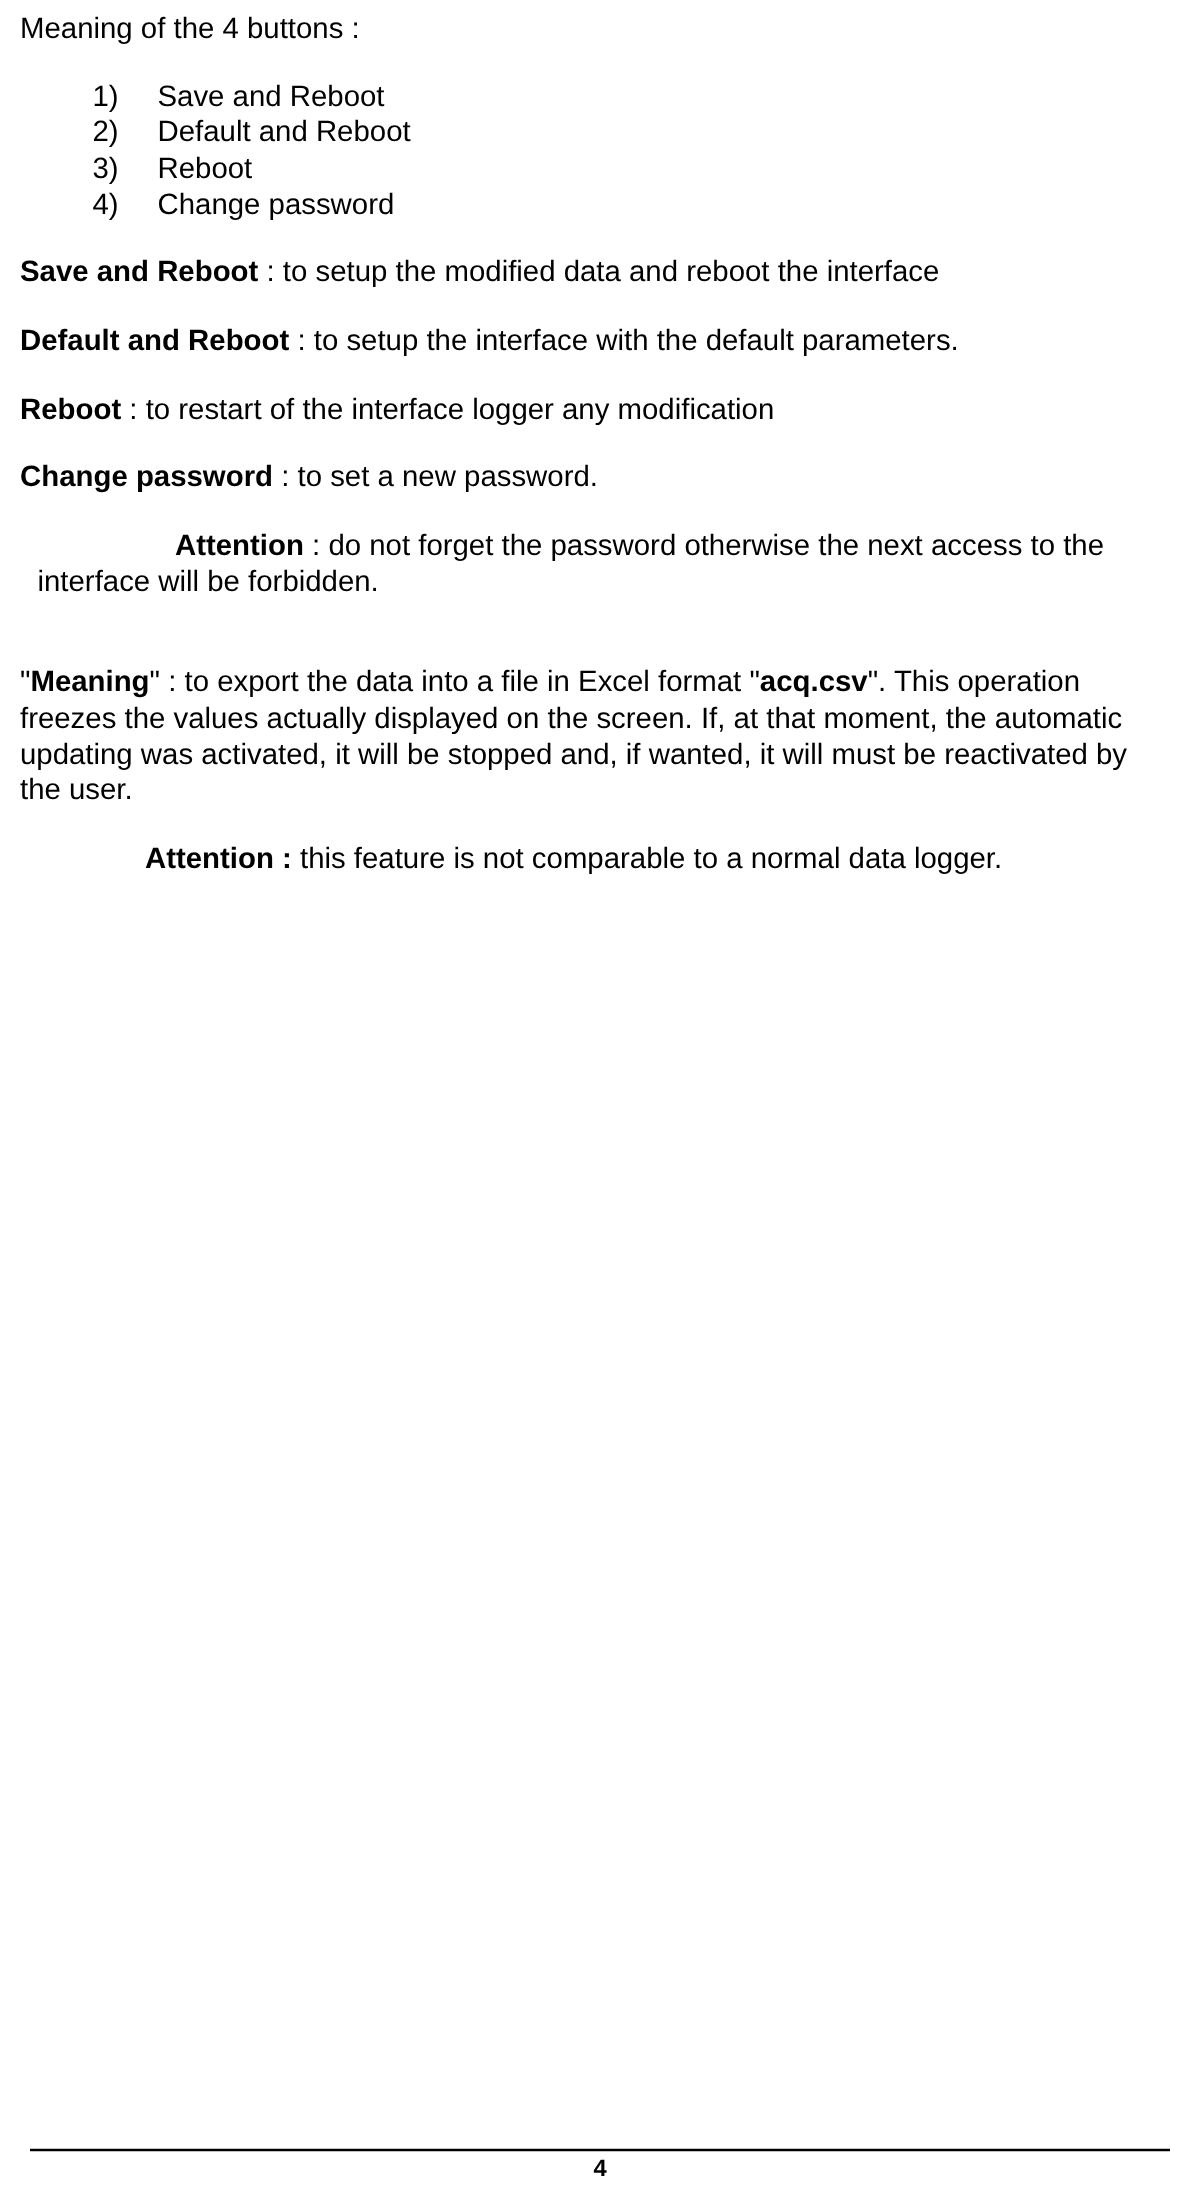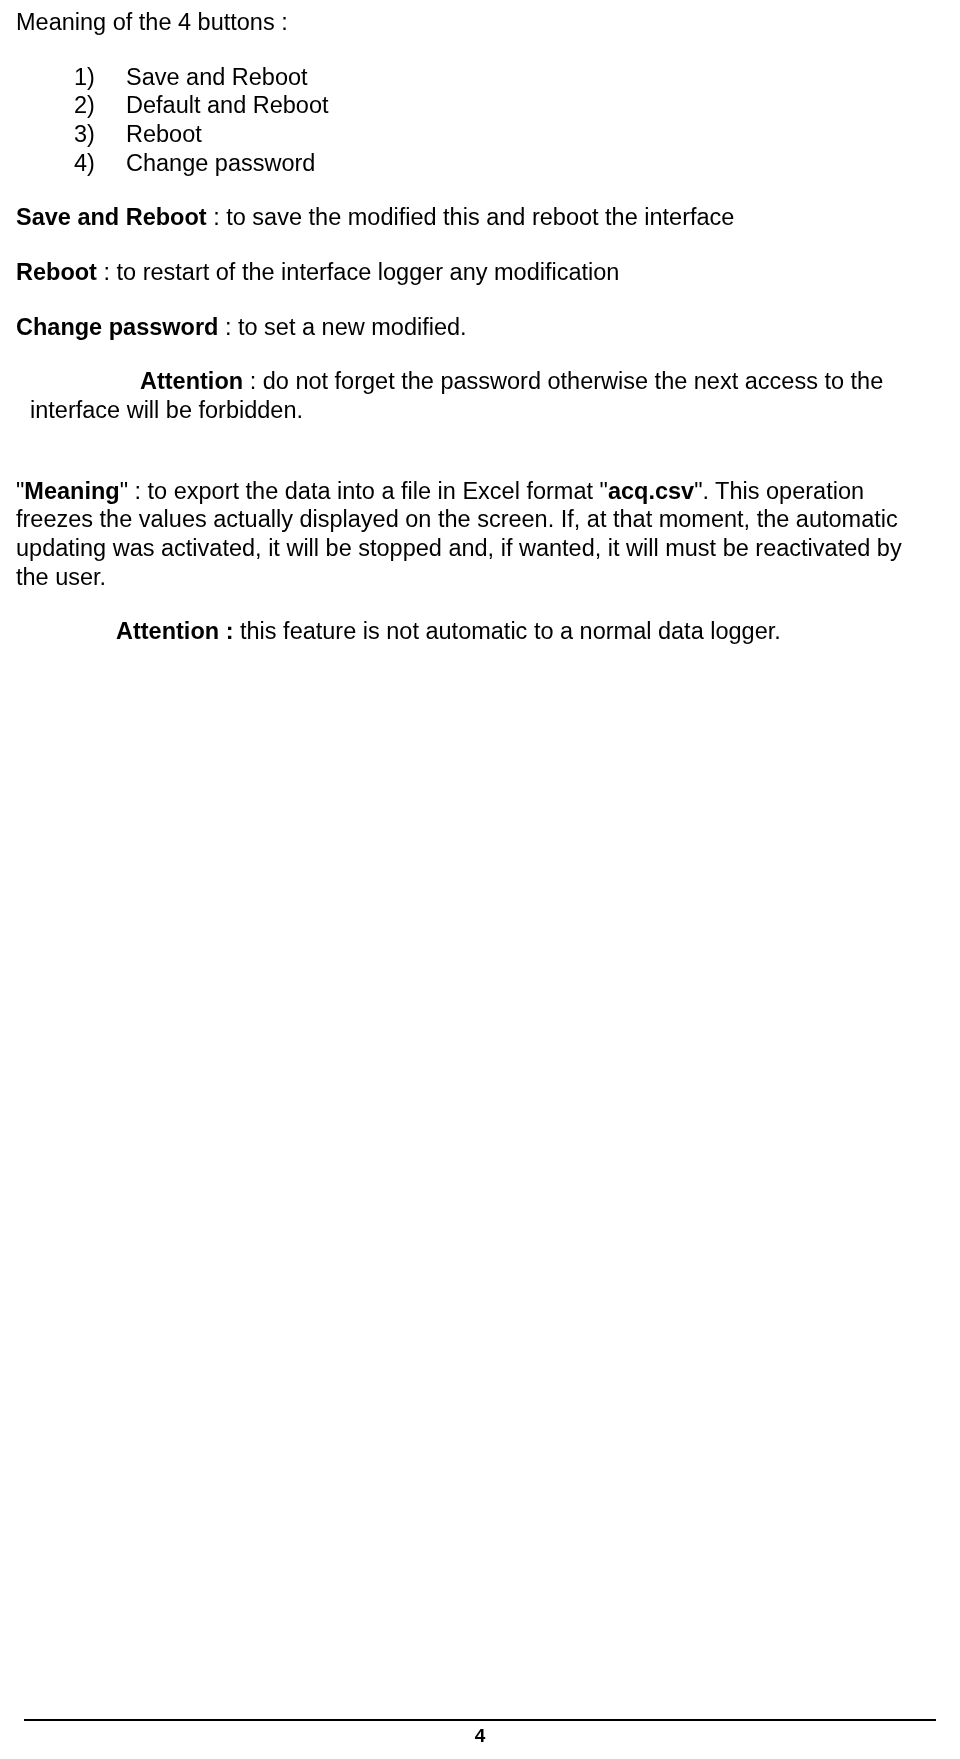--- a/index.html
+++ b/index.html
@@ -81,44 +81,47 @@
       <div class="num">3)</div>
       <div class="txt">Reboot</div>
     </div>
     <div class="list-row">
       <div class="num">4)</div>
       <div class="txt">Change password</div>
     </div>
   </div>
 
   <div class="p">
-    <span class="bold">Save and Reboot</span><span> : to save the modified this and reboot the interface</span>
+    <span class="bold">Save and Reboot</span><span> : to setup the modified data and reboot the interface</span>
   </div>
 
+  <div class="p">
+    <span class="bold">Default and Reboot</span><span> : to setup the interface with the default parameters.</span>
+  </div>
 
   <div class="p">
     <span class="bold">Reboot</span><span> : to restart of the interface logger any modification</span>
   </div>
 
   <div class="p">
-    <span class="bold">Change password</span><span> : to set a new modified.</span>
+    <span class="bold">Change password</span><span> : to set a new password.</span>
   </div>
 
   <div class="p indent-attention">
     <span class="bold">Attention</span><span> : do not forget the password otherwise the next access to the interface will be forbidden.</span>
   </div>
 
   <div style="height:26px"></div>
 
   <div class="p">
     <span>"</span><span class="bold">Meaning</span><span>" : to export the data into a file in Excel format "</span><span class="bold">acq.csv</span><span>". This operation freezes the values actually displayed on the screen. If, at that moment, the automatic updating was activated, it will be stopped and, if wanted, it will must be reactivated by the user.</span>
   </div>
 
   <div class="p indent-attention2">
-    <span class="bold">Attention :</span><span>  this feature is not automatic to a normal data logger.</span>
+    <span class="bold">Attention :</span><span>  this feature is not comparable to a normal data logger.</span>
   </div>
 
 </div>
 
 <div class="footer">
   <div class="footer-line"></div>
   <span>4</span>
 </div>
 
 </body></html>

